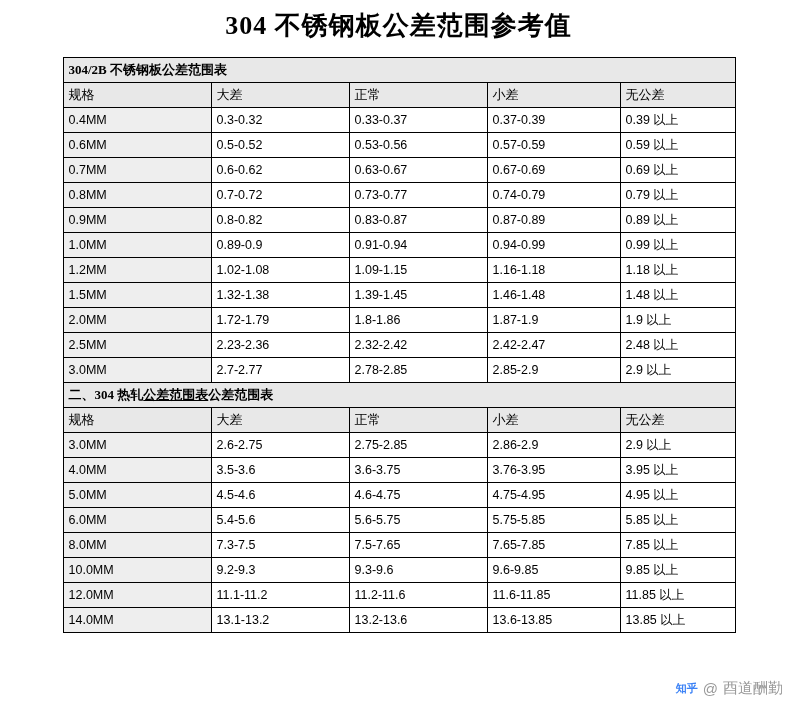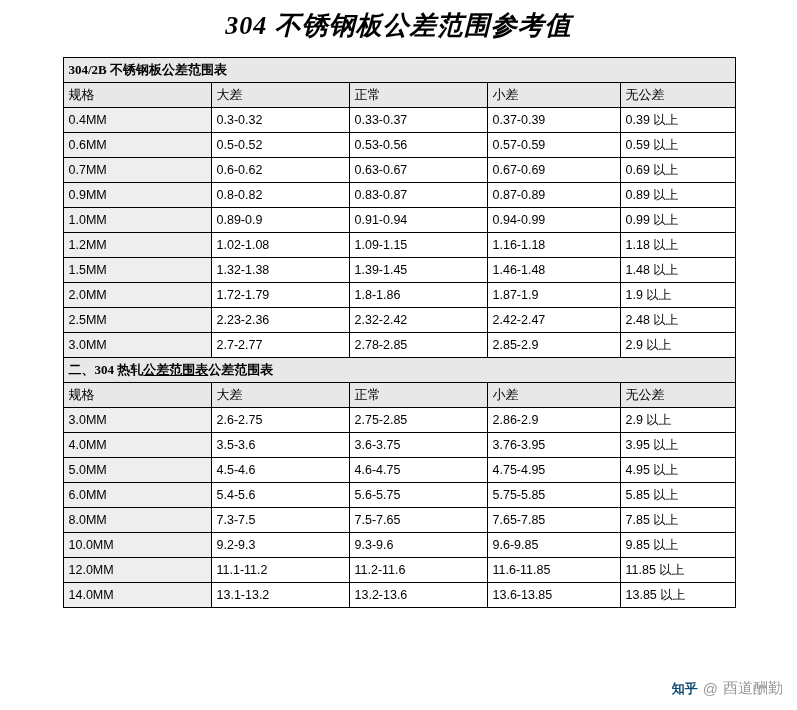--- a/index.html
+++ b/index.html
@@ -15,21 +15,20 @@
     overflow: hidden;
     position: relative;
   }
   .page-title {
     text-align: center;
     font-size: 26px;
     font-weight: bold;
     letter-spacing: 1px;
     margin: 8px 0 14px 0;
     font-family: "Liberation Serif", "DejaVu Serif", serif;
-    font-style: italic;
   }
   .table-wrap {
     margin: 0 auto;
     width: 672px;
   }
   table.tol {
     border-collapse: collapse;
     width: 100%;
     table-layout: fixed;
     font-size: 12.5px;
@@ -87,22 +86,22 @@
     bottom: 12px;
     font-size: 15px;
     color: #9a9a9a;
     font-family: "Liberation Sans", "DejaVu Sans", sans-serif;
     display: flex;
     align-items: center;
     gap: 5px;
   }
   .watermark .zh-logo {
     font-weight: bold;
-    color: #0c4a6e;
-    font-size: 13px;
+    color: #3b82f6;
+    font-size: 11px;
   }
   .watermark .at {
     font-size: 15px;
     color: #9a9a9a;
   }
 </style>
 </head>
 <body>
 
 <div class="page-title">304 不锈钢板公差范围参考值</div>
@@ -142,20 +141,27 @@
           <td>0.59 以上</td>
         </tr>
         <tr class="data">
           <td>0.7MM</td>
           <td>0.6-0.62</td>
           <td>0.63-0.67</td>
           <td>0.67-0.69</td>
           <td>0.69 以上</td>
         </tr>
         <tr class="data">
+          <td>0.8MM</td>
+          <td>0.7-0.72</td>
+          <td>0.73-0.77</td>
+          <td>0.74-0.79</td>
+          <td>0.79 以上</td>
+        </tr>
+        <tr class="data">
           <td>0.9MM</td>
           <td>0.8-0.82</td>
           <td>0.83-0.87</td>
           <td>0.87-0.89</td>
           <td>0.89 以上</td>
         </tr>
         <tr class="data">
           <td>1.0MM</td>
           <td>0.89-0.9</td>
           <td>0.91-0.94</td>

